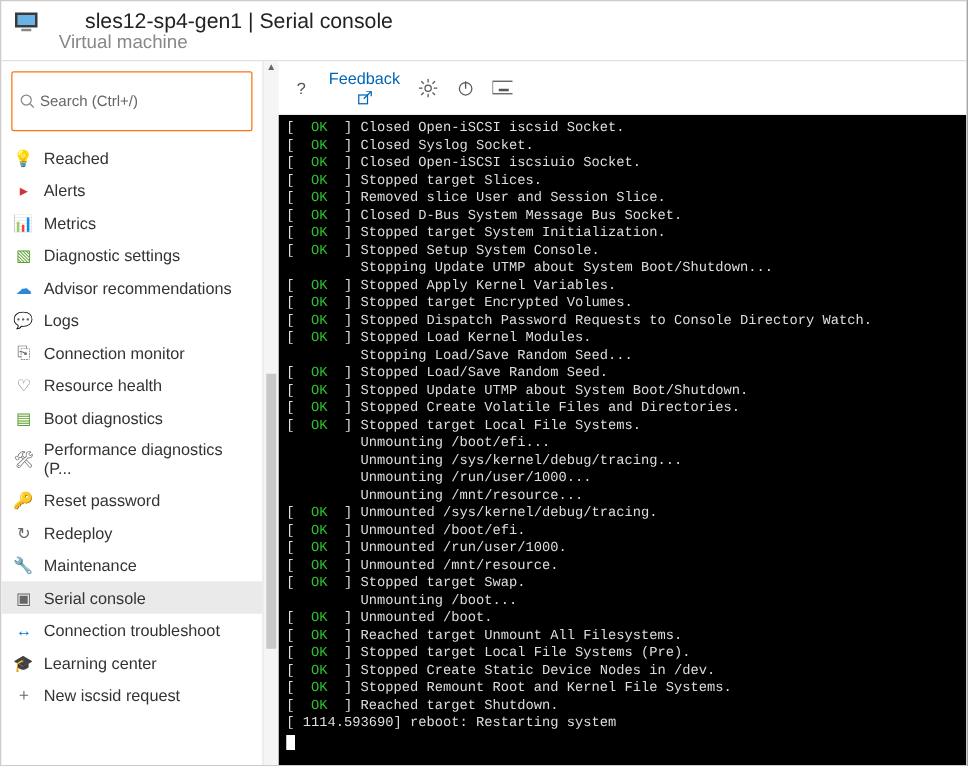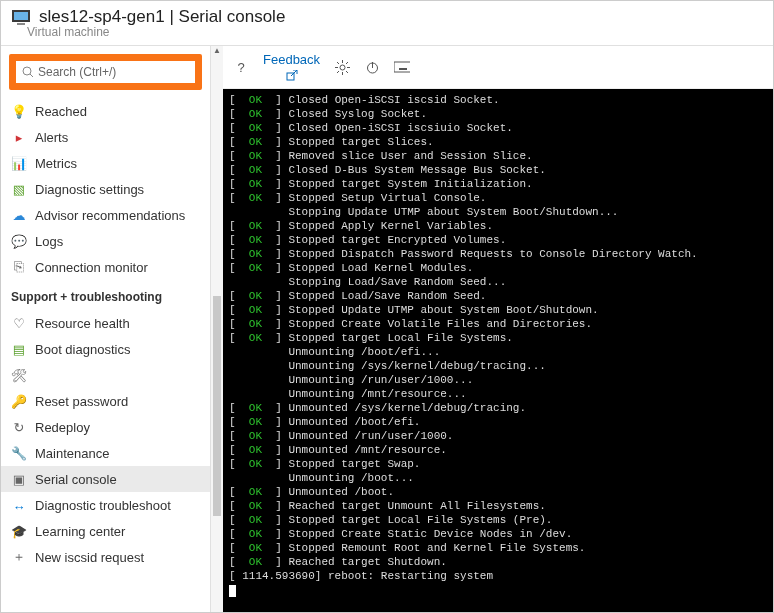--- a/index.html
+++ b/index.html
@@ -1,26 +1,26 @@
 <!DOCTYPE html>
 <html><head>
 <meta charset="utf-8">
 <style>
 * { margin: 0; padding: 0; box-sizing: border-box; }
 body { font-family: "Segoe UI", Arial, sans-serif; font-size: 13px; background: #fff; width: 774px; height: 613px; overflow: hidden; border: 1px solid #ccc; }
 .header { display: flex; align-items: center; padding: 6px 10px; border-bottom: 1px solid #e0e0e0; }
 .header-icon { width: 20px; height: 20px; display:flex; align-items:center; justify-content:center; margin-right: 8px; }
 .header-title { font-size: 17px; color: #222; }
-.header-sub { font-size: 12px; color: #888; margin-left: 16px; margin-top:-2px; }
+.header-sub { font-size: 15px; color: #888; margin-left: 36px; margin-top:-2px; }
 .header-wrap { display:flex; flex-direction:column; }
-.header-row1 { display:flex; align-items:center; }
+.header-row1 { display:flex; align-items:center;gap:29px; }
 
 .body { display: flex; height: calc(100% - 38px); }
 .sidebar { width: 210px; border-right: 1px solid #e0e0e0; display:flex; flex-direction:column; overflow:hidden; }
-.search-box { margin: 8px; border: 7px solid #f97316; border-radius: 2px; display:flex; align-items:center; padding: 4px 6px; color:#666; font-size:12px; }
+.search-box { margin: 8px; border: 1px solid #f97316; border-radius: 2px; display:flex; align-items:center; padding: 16px 6px; color:#666; font-size:12px; }
 .search-box svg { margin-right:4px; }
 .nav { flex:1; overflow-y:auto; padding-bottom:8px; }
 .nav-section { font-weight: 600; font-size: 12px; color:#333; padding: 10px 10px 6px 10px; }
 .nav-item { display:flex; align-items:center; padding: 5px 10px; font-size: 13px; color:#333; cursor:pointer; }
 .nav-item.active { background: #eaeaea; }
 .nav-item .icon { width:16px; height:16px; margin-right:8px; display:flex; align-items:center; justify-content:center; font-size:13px; }
 .scroll-col { width: 12px; background:#f5f5f5; position:relative; }
 .scroll-thumb { position:absolute; top:250px; left:2px; width:8px; height:220px; background:#c8c8c8; }
 .scroll-arrow { position:absolute; left:2px; width:8px; text-align:center; font-size:8px; color:#666; }
 .scroll-arrow.up { top:0; }
@@ -88,52 +88,52 @@
           </div>
           <div class="nav-item">
             <span class="icon" style="color: rgb(138, 92, 214);">💬</span>
             <span>Logs</span>
           </div>
           <div class="nav-item">
             <span class="icon" style="color: rgb(102, 102, 102);">⎘</span>
             <span>Connection monitor</span>
           </div>
         </div>
-      <div class="nav-section">Support + troubleshooting</div>
       <div id="nav-support">
           <div class="nav-item">
             <span class="icon" style="color: rgb(102, 102, 102);">♡</span>
             <span>Resource health</span>
           </div>
           <div class="nav-item">
             <span class="icon" style="color: rgb(90, 160, 44);">▤</span>
             <span>Boot diagnostics</span>
           </div>
           <div class="nav-item">
             <span class="icon" style="color: rgb(102, 102, 102);">🛠</span>
+            <span>Performance diagnostics (P...</span>
           </div>
           <div class="nav-item">
             <span class="icon" style="color: rgb(227, 181, 5);">🔑</span>
             <span>Reset password</span>
           </div>
           <div class="nav-item">
             <span class="icon" style="color: rgb(102, 102, 102);">↻</span>
             <span>Redeploy</span>
           </div>
           <div class="nav-item">
             <span class="icon" style="color: rgb(102, 102, 102);">🔧</span>
             <span>Maintenance</span>
           </div>
           <div class="nav-item active">
             <span class="icon" style="color: rgb(102, 102, 102);">▣</span>
             <span>Serial console</span>
           </div>
           <div class="nav-item">
             <span class="icon" style="color: rgb(0, 120, 212);">↔</span>
-            <span>Diagnostic troubleshoot</span>
+            <span>Connection troubleshoot</span>
           </div>
           <div class="nav-item">
             <span class="icon" style="color: rgb(102, 102, 102);">🎓</span>
             <span>Learning center</span>
           </div>
           <div class="nav-item">
             <span class="icon" style="color: rgb(102, 102, 102);">＋</span>
             <span>New iscsid request</span>
           </div>
         </div>
@@ -190,21 +190,21 @@
           </svg>
       </span>
     </div>
     <div class="console" id="console"><span class="msg">[  </span><span class="ok">OK</span><span class="msg">  ] Closed Open-iSCSI iscsid Socket.</span>
 <span class="msg">[  </span><span class="ok">OK</span><span class="msg">  ] Closed Syslog Socket.</span>
 <span class="msg">[  </span><span class="ok">OK</span><span class="msg">  ] Closed Open-iSCSI iscsiuio Socket.</span>
 <span class="msg">[  </span><span class="ok">OK</span><span class="msg">  ] Stopped target Slices.</span>
 <span class="msg">[  </span><span class="ok">OK</span><span class="msg">  ] Removed slice User and Session Slice.</span>
 <span class="msg">[  </span><span class="ok">OK</span><span class="msg">  ] Closed D-Bus System Message Bus Socket.</span>
 <span class="msg">[  </span><span class="ok">OK</span><span class="msg">  ] Stopped target System Initialization.</span>
-<span class="msg">[  </span><span class="ok">OK</span><span class="msg">  ] Stopped Setup Virtual Console.</span>
+<span class="msg">[  </span><span class="ok">OK</span><span class="msg">  ] Stopped Setup System Console.</span>
 <span class="msg">         Stopping Update UTMP about System Boot/Shutdown...</span>
 <span class="msg">[  </span><span class="ok">OK</span><span class="msg">  ] Stopped Apply Kernel Variables.</span>
 <span class="msg">[  </span><span class="ok">OK</span><span class="msg">  ] Stopped target Encrypted Volumes.</span>
 <span class="msg">[  </span><span class="ok">OK</span><span class="msg">  ] Stopped Dispatch Password Requests to Console Directory Watch.</span>
 <span class="msg">[  </span><span class="ok">OK</span><span class="msg">  ] Stopped Load Kernel Modules.</span>
 <span class="msg">         Stopping Load/Save Random Seed...</span>
 <span class="msg">[  </span><span class="ok">OK</span><span class="msg">  ] Stopped Load/Save Random Seed.</span>
 <span class="msg">[  </span><span class="ok">OK</span><span class="msg">  ] Stopped Update UTMP about System Boot/Shutdown.</span>
 <span class="msg">[  </span><span class="ok">OK</span><span class="msg">  ] Stopped Create Volatile Files and Directories.</span>
 <span class="msg">[  </span><span class="ok">OK</span><span class="msg">  ] Stopped target Local File Systems.</span>

